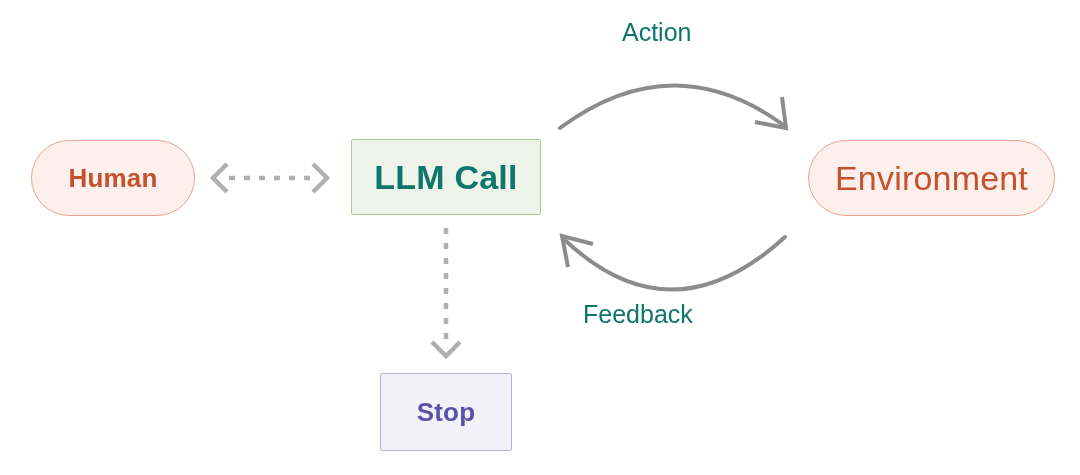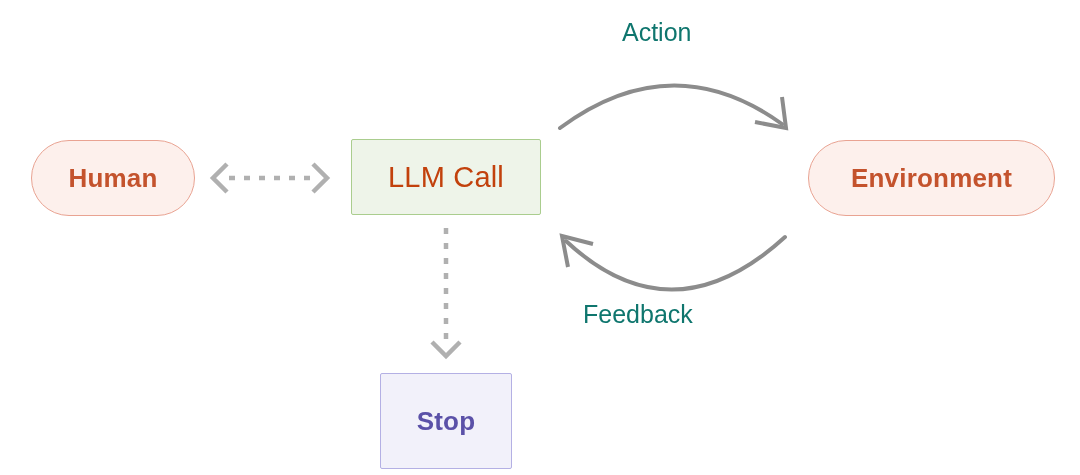--- a/index.html
+++ b/index.html
@@ -51,47 +51,47 @@
   #node-llm-call {
     left: 351px;
     top: 139px;
     width: 190px;
     height: 76px;
     background: #eef4e9;
     border: 1.6px solid #aacd8e;
     border-radius: 2px;
   }
   #node-llm-call .node-label {
-    color: #c2410c;
-    font-size: 29px;
-    font-weight: normal;
+    color: #0f766e;
+    font-size: 34px;
+    font-weight: bold;
   }
 
   
   #node-environment {
     left: 808px;
     top: 140px;
     width: 247px;
     height: 76px;
     background: #fdf0ec;
     border: 1.6px solid #e9a392;
     border-radius: 40px;
   }
   #node-environment .node-label {
     color: #c4532d;
-    font-size: 26px;
-    font-weight: bold;
+    font-size: 34px;
+    font-weight: normal;
   }
 
   
   #node-stop {
     left: 380px;
     top: 373px;
     width: 132px;
-    height: 96px;
+    height: 78px;
     background: #f2f1fa;
     border: 1.6px solid #b4b0e4;
     border-radius: 2px;
   }
   #node-stop .node-label {
     color: #5b51a8;
     font-size: 26px;
     font-weight: bold;
   }
 

